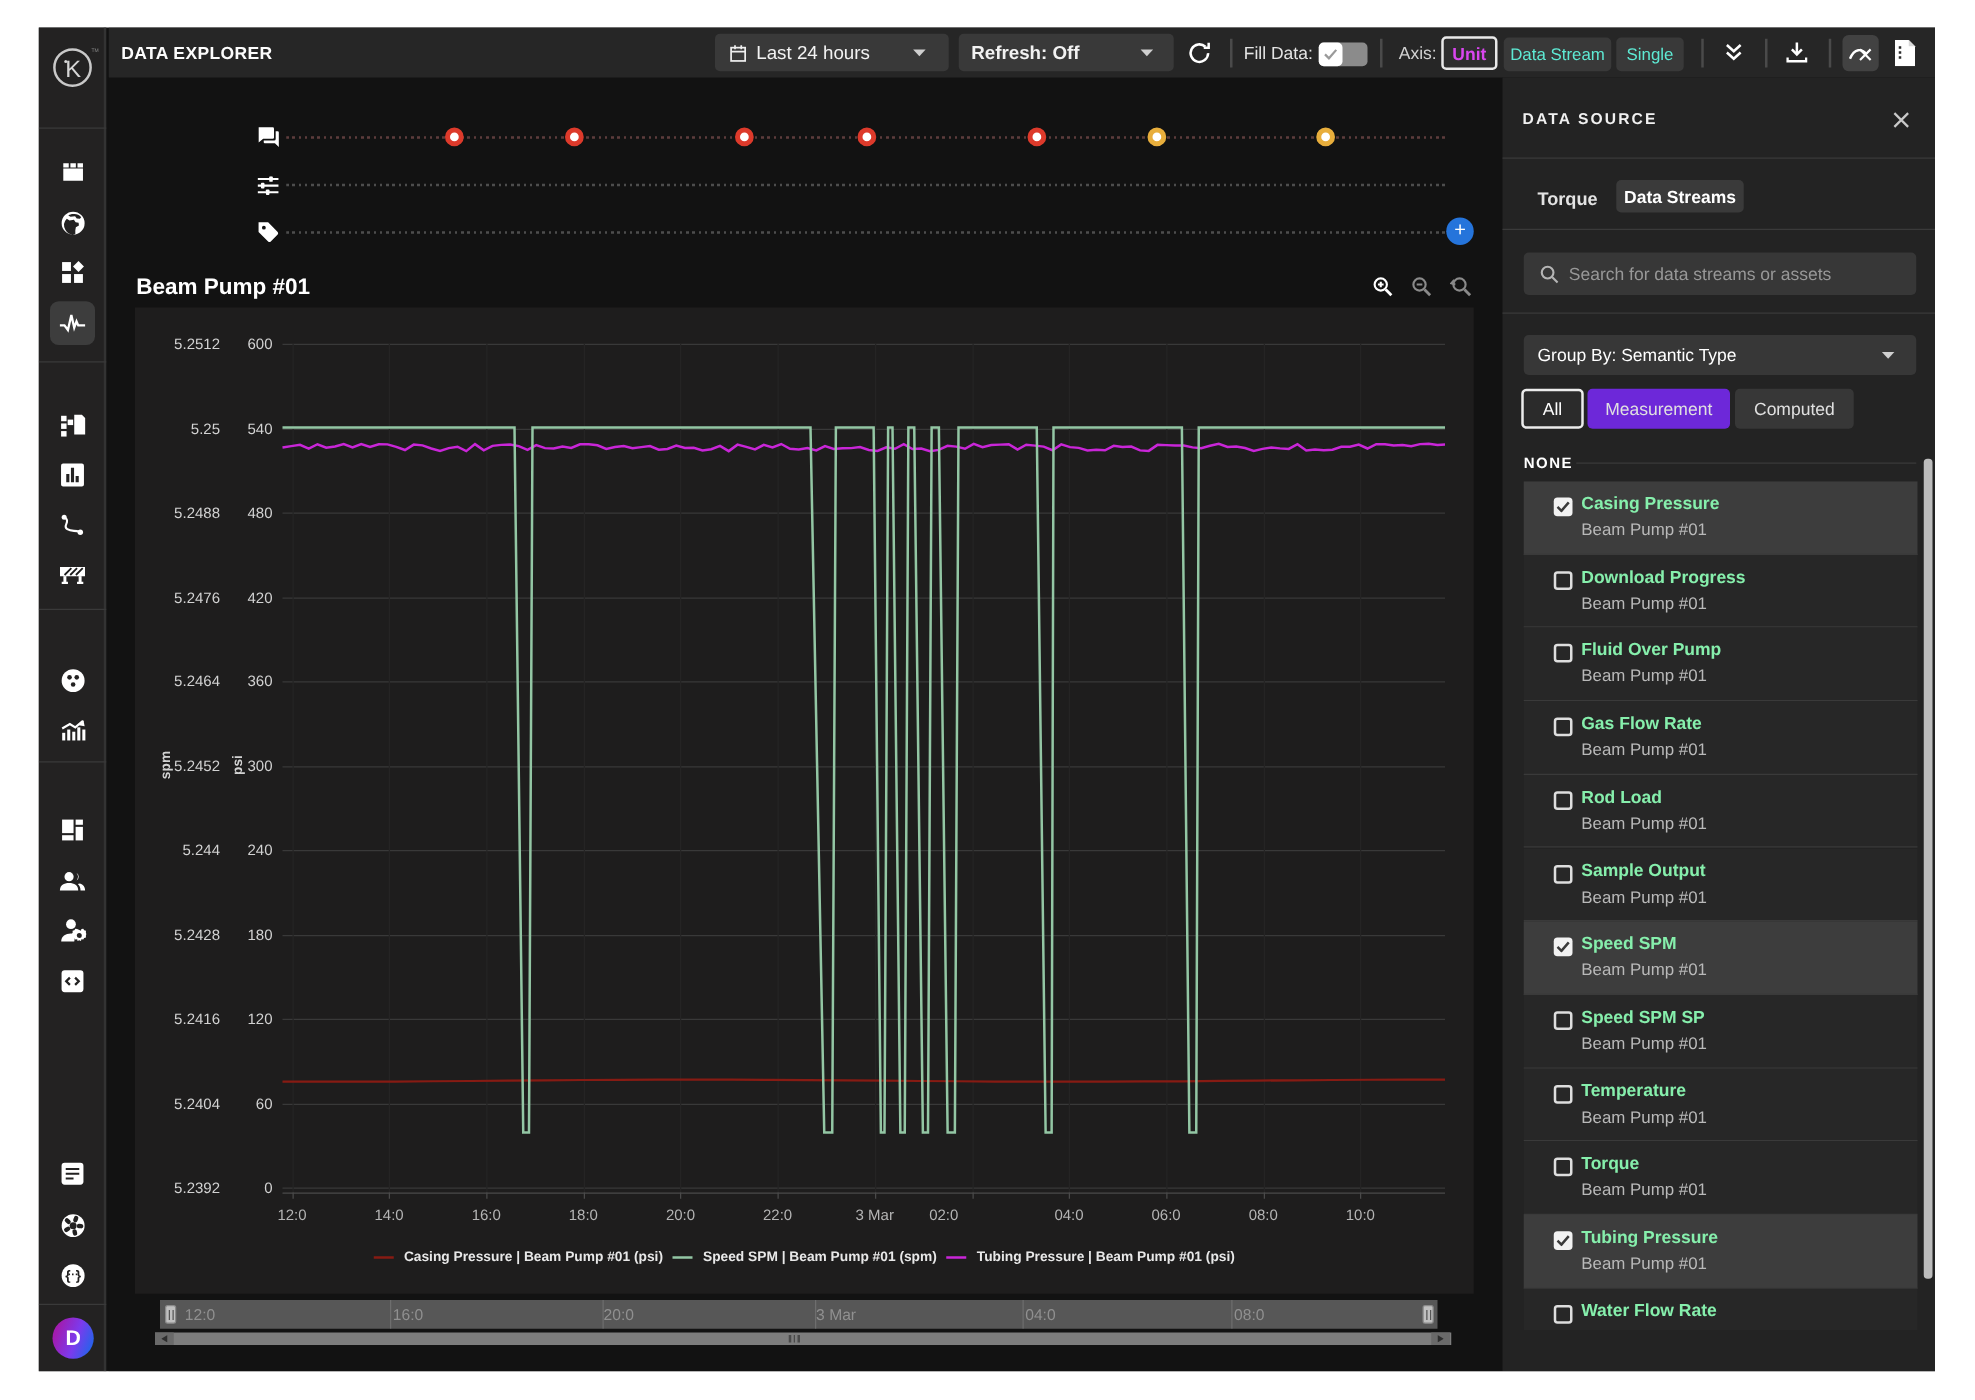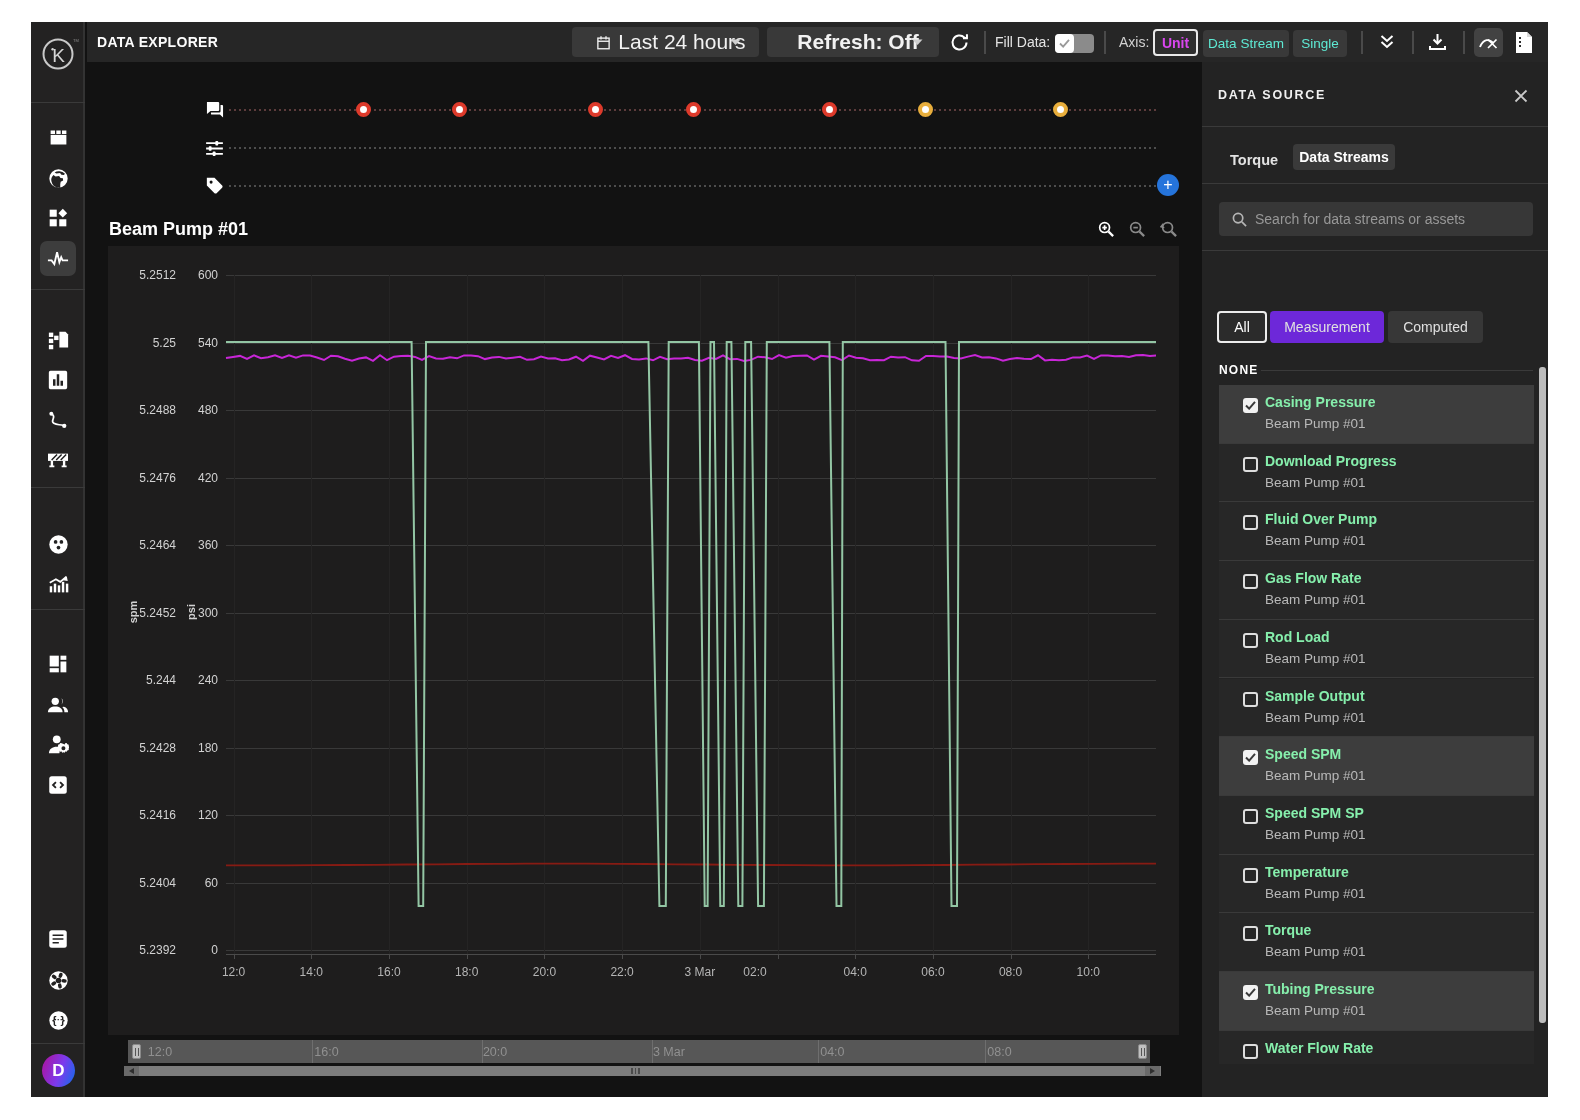--- a/index.html
+++ b/index.html
@@ -6,21 +6,21 @@
   html,body { width:1580px; height:1120px; background:#fff; font-family:"Liberation Sans", sans-serif; overflow:hidden; }
   #app { position:absolute; left:31px; top:22px; width:1517px; height:1075px; background:#121212; overflow:hidden; }
   .abs { position:absolute; }
   
   #sidebar { position:absolute; left:0; top:0; width:54px; height:1075px; background:#232222; border-right:2px solid #333; }
   .sdiv { position:absolute; left:0; width:54px; height:1px; background:#3a3a3a; }
   .sicon { position:absolute; left:0; width:54px; display:flex; justify-content:center; color:#fff; }
   
   #topbar { position:absolute; left:56px; top:0; width:1461px; height:40px; background:#262626; }
   .tb-title { position:absolute; left:10px; top:0; height:40px; display:flex; align-items:center; font-size:14px; font-weight:bold; letter-spacing:.3px; color:#fdfdfd; }
-  .drop { position:absolute; top:5px; height:30px; background:#393939; border-radius:4px; color:#f2f2f2; font-size:21px; display:flex; align-items:center;justify-content:center; }
+  .drop { position:absolute; top:5px; height:30px; background:#393939; border-radius:4px; color:#f2f2f2; font-size:15px; display:flex; align-items:center; }
   .vdiv { position:absolute; top:9px; height:23px; width:2px; background:#4a4a4a; }
   .chipbtn { position:absolute; top:8px; height:27px; background:#393939; border-radius:4px; color:#5eead4; font-size:13.5px; display:flex; align-items:center; justify-content:center; }
   
   #main { position:absolute; left:56px; top:40px; width:1115px; height:1035px; background:#121212; }
   .dotline { position:absolute; height:2px; background-image:repeating-linear-gradient(to right,#4d4d4d 0 2px,transparent 2px 5px); }
   .marker { position:absolute; width:15px; height:15px; border-radius:50%; background:#fff; }
   #chart { position:absolute; left:21px; top:184px; width:1071px; height:789px; background:#1e1d1d; }
   .ylab { position:absolute; font-size:12px; color:#d2d2d2; text-align:right; width:60px; }
   .xlab { position:absolute; font-size:12px; color:#b5b5b5; text-align:center; width:50px; }
   .gridh { position:absolute; height:1px; background:#393939; left:118px; width:930px; }
@@ -154,20 +154,25 @@
       <div class="abs" style="left:902.6px;top:708px;width:1px;height:5px;background:#4a4a4a;"></div>
       <div class="abs" style="left:980.3px;top:708px;width:1px;height:5px;background:#4a4a4a;"></div>
       <div class="abs" style="left:14px;top:360px;font-size:11px;font-weight:bold;color:#d2d2d2;transform:rotate(-90deg);">spm</div>
       <div class="abs" style="left:75px;top:360px;font-size:11px;font-weight:bold;color:#d2d2d2;transform:rotate(-90deg);">psi</div>
       <svg class="abs" style="left:0;top:0;" width="1071" height="789">
         <polyline points="118.0,619.3 148.0,619.3 178.0,619.3 208.0,619.2 238.0,619.0 268.0,618.8 298.0,618.5 328.0,618.3 358.0,618.0 388.0,617.9 418.0,617.7 448.0,617.7 478.0,617.7 508.0,617.9 538.0,618.0 568.0,618.3 598.0,618.5 628.0,618.8 658.0,619.0 688.0,619.2 718.0,619.3 748.0,619.3 778.0,619.3 808.0,619.1 838.0,619.0 868.0,618.7 898.0,618.5 928.0,618.2 958.0,618.0 988.0,617.8 1018.0,617.7 1048.0,617.7" fill="none" stroke="#871b13" stroke-width="1.8"></polyline>
         <polyline points="118.0,112.0 125.0,110.9 132.0,109.9 139.0,112.9 146.0,109.4 153.0,112.2 160.0,111.2 167.0,109.3 174.0,112.0 181.0,109.2 188.0,111.6 195.0,109.4 202.0,109.5 209.0,111.5 216.0,114.0 223.0,109.7 230.0,110.3 237.0,112.8 244.0,114.7 251.0,112.5 258.0,111.4 265.0,114.9 272.0,109.3 279.0,114.2 286.0,110.7 293.0,109.9 300.0,109.7 307.0,110.9 314.0,113.9 321.0,110.1 328.0,112.5 335.0,112.8 342.0,111.2 349.0,112.3 356.0,109.4 363.0,109.4 370.0,110.2 377.0,113.1 384.0,111.6 391.0,110.9 398.0,112.5 405.0,111.7 412.0,110.8 419.0,113.8 426.0,113.2 433.0,110.5 440.0,112.4 447.0,112.2 454.0,114.3 461.0,113.4 468.0,110.7 475.0,114.9 482.0,109.7 489.0,111.5 496.0,113.5 503.0,109.9 510.0,111.9 517.0,109.2 524.0,113.0 531.0,113.6 538.0,112.4 545.0,114.3 552.0,110.9 559.0,113.2 566.0,112.6 573.0,112.5 580.0,111.7 587.0,114.0 594.0,114.7 601.0,111.8 608.0,113.0 615.0,109.4 622.0,113.2 629.0,112.9 636.0,115.0 643.0,113.9 650.0,110.7 657.0,111.3 664.0,113.0 671.0,109.1 678.0,111.8 685.0,110.0 692.0,109.7 699.0,109.4 706.0,113.6 713.0,109.8 720.0,110.5 727.0,111.3 734.0,114.2 741.0,109.5 748.0,111.7 755.0,112.3 762.0,114.3 769.0,113.9 776.0,114.2 783.0,110.7 790.0,111.5 797.0,111.2 804.0,114.3 811.0,114.7 818.0,109.9 825.0,110.1 832.0,110.4 839.0,110.4 846.0,111.9 853.0,112.5 860.0,110.6 867.0,109.0 874.0,111.5 881.0,111.2 888.0,112.4 895.0,114.7 902.0,113.1 909.0,112.1 916.0,112.7 923.0,113.1 930.0,109.3 937.0,114.4 944.0,113.7 951.0,114.2 958.0,113.8 965.0,111.4 972.0,111.4 979.0,109.6 986.0,112.8 993.0,109.4 1000.0,109.4 1007.0,110.3 1014.0,110.0 1021.0,111.0 1028.0,109.3 1035.0,109.0 1042.0,109.9 1048,109.6" fill="none" stroke="#c926d8" stroke-width="2"></polyline>
         <polyline points="118,96 303.6,96 310.6,660 315.2,660 318,96 540.4,96 551.4,660 557.8,660 560.7,96 590.9,96 596.7,660 599.6,660 602.5,96 606,96 612.3,660 615.8,660 618.7,96 623.4,96 630.3,660 634.4,660 637.3,96 643.1,96 650.1,660 655.9,660 658.8,96 721.4,96 728.5,660 733.3,660 734.8,96 837.5,96 843.5,660 849,660 851,96 1048,96" fill="none" stroke="#93c6a4" stroke-width="2"></polyline>
       </svg>
 
+      <div class="abs" style="left:0;top:754px;width:1071px;display:flex;justify-content:center;align-items:center;gap:8px;font-size:11px;font-weight:bold;color:#e8e8e8;">
+        <span style="display:flex;align-items:center;"><span style="width:16px;height:2px;background:#871b13;margin-right:8px;"></span>Casing Pressure | Beam Pump #01 (psi)</span>
+        <span style="display:flex;align-items:center;"><span style="width:16px;height:2px;background:#93c6a4;margin-right:8px;"></span>Speed SPM | Beam Pump #01 (spm)</span>
+        <span style="display:flex;align-items:center;"><span style="width:16px;height:2px;background:#c926d8;margin-right:8px;"></span>Tubing Pressure | Beam Pump #01 (psi)</span>
+      </div>
     </div>
 
     <div class="abs" style="left:41px;top:978px;width:1022px;height:23px;background:#575757;overflow:hidden;">
       <div style="position:absolute;left:184.0px;top:0;width:1px;height:23px;background:#6e6e6e;"></div>
       <div style="position:absolute;left:353.5px;top:0;width:1px;height:23px;background:#6e6e6e;"></div>
       <div style="position:absolute;left:523.5px;top:0;width:1px;height:23px;background:#6e6e6e;"></div>
       <div style="position:absolute;left:690.0px;top:0;width:1px;height:23px;background:#6e6e6e;"></div>
       <div style="position:absolute;left:857.0px;top:0;width:1px;height:23px;background:#6e6e6e;"></div>
       <div style="position:absolute;left:19.8px;top:4.5px;font-size:12.5px;color:#909090;">12:0</div>
       <div style="position:absolute;left:186.3px;top:4.5px;font-size:12.5px;color:#909090;">16:0</div>
@@ -447,20 +452,26 @@
     <div class="abs" style="left:91px;top:82px;width:102px;height:26px;background:#3a3a3a;border-radius:4px;display:flex;align-items:center;justify-content:center;font-size:14px;font-weight:bold;color:#fff;">Data Streams</div>
     <div class="pdiv" style="top:121px;"></div>
     <div class="field" style="top:140px;height:34px;color:#989898;">
       <svg width="15" height="15" viewBox="0 0 16 16" fill="none" stroke="#b5b5b5" stroke-width="1.8" style="margin-left:13px;">
           <circle cx="6.5" cy="6.5" r="5"></circle>
           <line x1="10.5" y1="10.5" x2="15" y2="15"></line>
         </svg>
       <span style="margin-left:8px;">Search for data streams or assets</span>
     </div>
     <div class="pdiv" style="top:188px;"></div>
+    <div class="field" style="top:206px;height:32px;">
+      <span style="margin-left:11px;">Group By: Semantic Type</span>
+      <svg width="11" height="7" viewBox="0 0 11 7" style="position:absolute;right:17px;top:13px;">
+          <path d="M0.5 0.5 L5.5 6 L10.5 0.5 Z" fill="#cfcfcf"></path>
+        </svg>
+    </div>
     <div class="abs" style="left:15px;top:249px;width:50px;height:32px;border:2px solid #ececec;border-radius:4px;background:#2b2b2b;display:flex;align-items:center;justify-content:center;font-size:14px;color:#fff;">All</div>
     <div class="abs" style="left:68px;top:249px;width:114px;height:32px;background:#6d28d9;border-radius:4px;display:flex;align-items:center;justify-content:center;font-size:14px;color:#e0e0e0;">Measurement</div>
     <div class="abs" style="left:186px;top:249px;width:95px;height:32px;background:#373737;border-radius:4px;display:flex;align-items:center;justify-content:center;font-size:14px;color:#e0e0e0;">Computed</div>
     <div class="abs" style="left:17px;top:301px;font-size:12px;font-weight:bold;letter-spacing:1.2px;color:#fff;">NONE</div>
     <div class="abs" style="left:59px;top:308px;width:272px;height:1px;background:#3a3a3a;"></div>
     <div class="abs" style="left:0px;top:323px;width:346px;height:679px;overflow:hidden;">
       <div class="abs" style="left:0;top:-323.5px;width:346px;">
       <div class="abs" style="left:17px;top:323.5px;width:315px;height:58.7px;background:#3d3d3d;border-bottom:1px solid #3a3a3a;">
       <div style="position:absolute;left:24px;top:13px;width:15px;height:15px;background:#f2f2f2;border-radius:3px;">
               <svg width="11" height="9" viewBox="0 0 12 10" style="position:absolute;left:2px;top:3px;">

